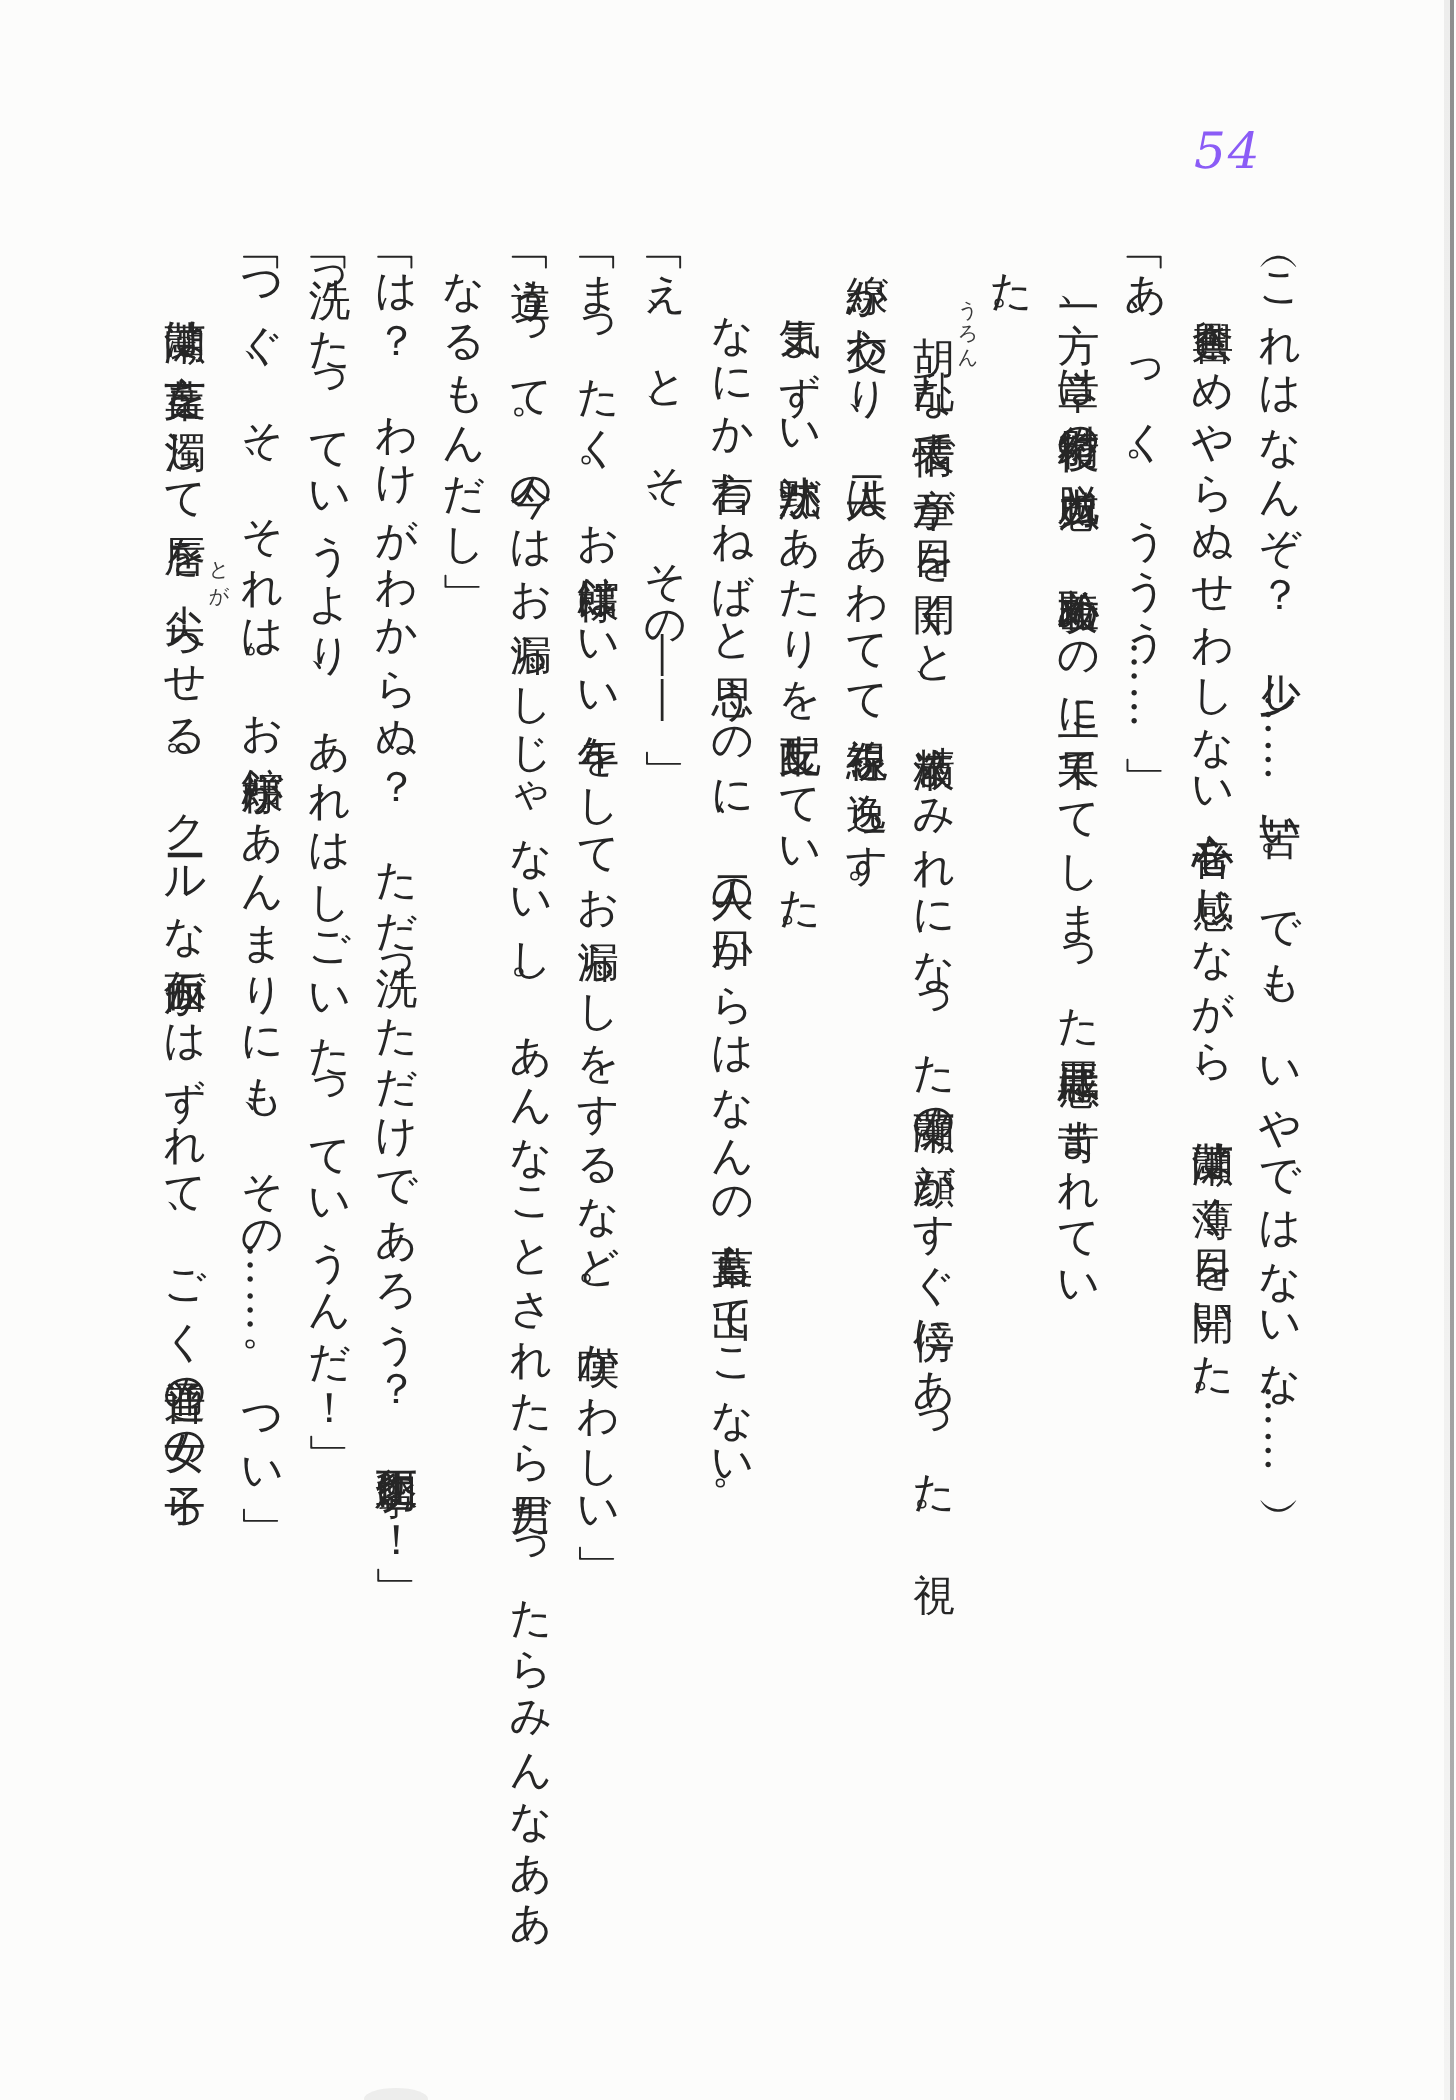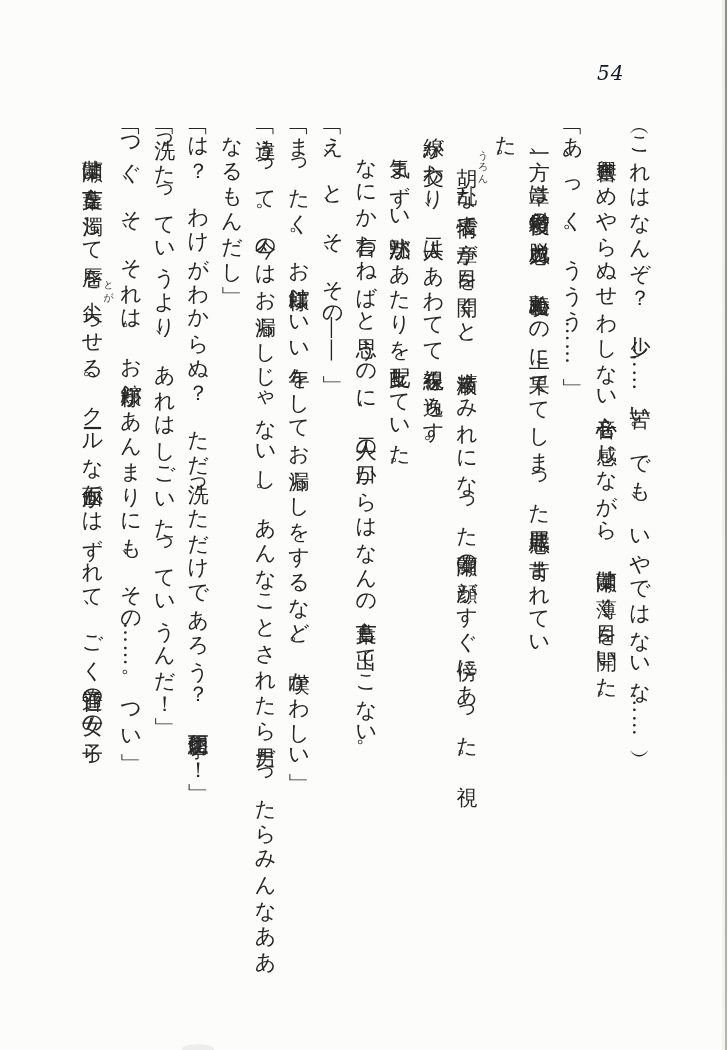--- a/index.html
+++ b/index.html
@@ -9,23 +9,23 @@
     overflow: hidden;
     background: #fcfcfb;
     font-family: "DejaVu Serif", "Liberation Serif", serif;
   }
   .page {
     position: absolute; inset: 0;
   }
   .page-number {
     position: absolute;
     top: 61px; left: 597px;
-    font-size: 20px;
+    font-size: 25px;
     font-style: italic;
-    color: #0f172a;
+    color: #8b5cf6;
     letter-spacing: 1px;
   }
   .text-block {
     position: absolute;
     top: 121px; left: 85px;
     width: 571px; height: 858px;
     writing-mode: vertical-rl;
     text-orientation: mixed;
     font-size: 21px;
     color: #262626;

